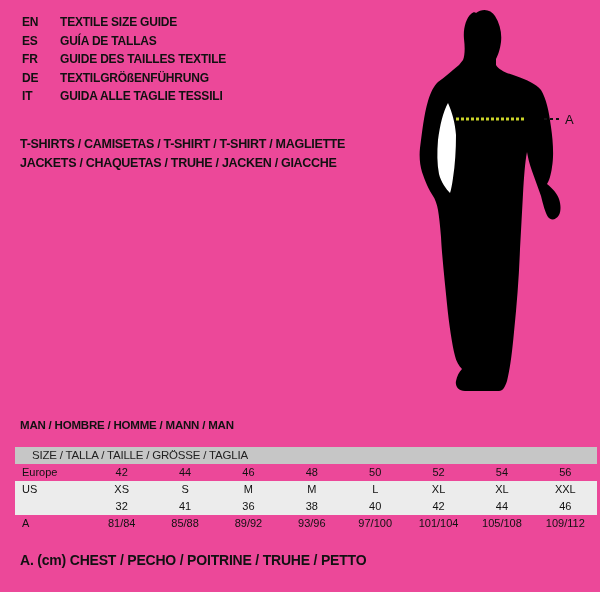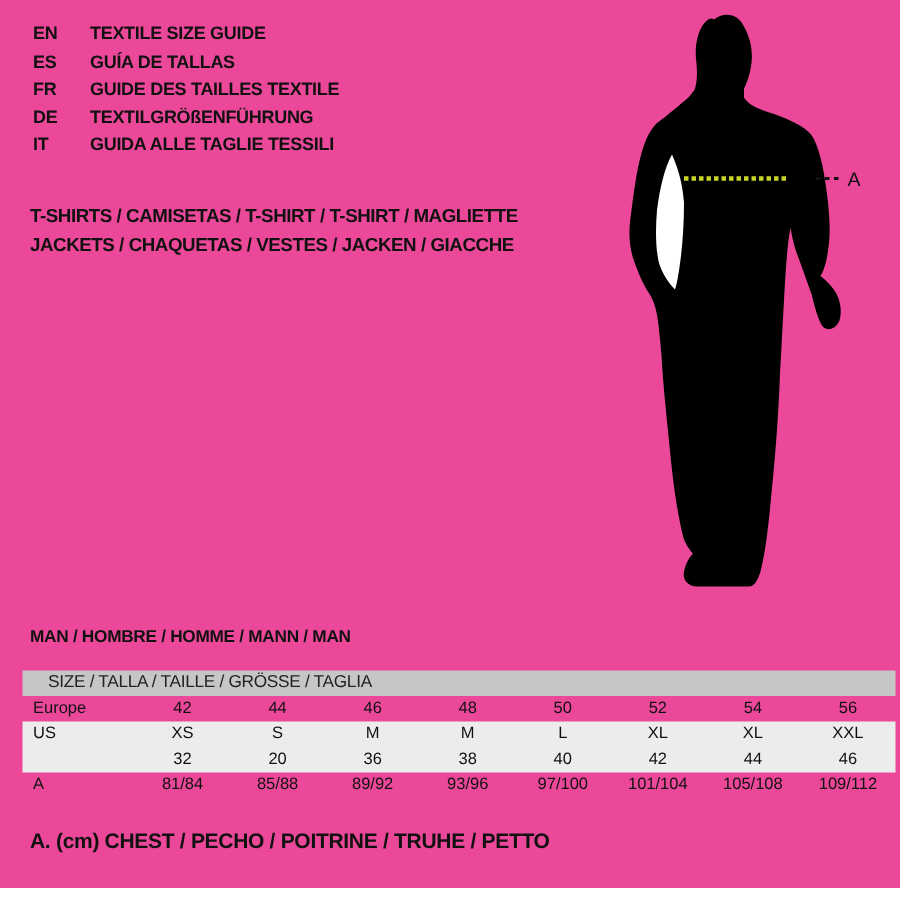--- a/index.html
+++ b/index.html
@@ -56,21 +56,21 @@
       <span class="lang-label">TEXTILGRÖßENFÜHRUNG</span>
     </div>
     <div class="lang-row">
       <span class="lang-code">IT</span>
       <span class="lang-label">GUIDA ALLE TAGLIE TESSILI</span>
     </div>
   </div>
 
   <div class="product-lines">
     <div class="product-line">T-SHIRTS / CAMISETAS / T-SHIRT / T-SHIRT / MAGLIETTE</div>
-    <div class="product-line">JACKETS / CHAQUETAS / VESTES / JACKEN / GIACCHE</div>
+    <div class="product-line">JACKETS / CHAQUETAS / TRUHE / JACKEN / GIACCHE</div>
   </div>
 
   <svg class="figure-svg" viewBox="400 0 200 400" xmlns="http://www.w3.org/2000/svg">
     <path d="M476,13 C482,8 491,9 495,16 C500,24 502,33 501,42 C500,50 498,55 496,59
              L496,65 C499,70 506,73 516,76 C527,80 536,84 541,90
              C546,98 549,111 551,127 C553,141 554,156 552,167 C551,175 549,181 547,184
              C552,188 557,193 559,199 C561,205 561,211 559,215 C556,220 551,221 548,217
              C545,212 543,204 541,196 C538,188 535,179 532,171 C529,163 528,157 527,152
              C525,162 524,177 523,194 C522,212 521,231 520,249 C519,277 517,303 514,332
              C512,354 510,369 507,381 C505,387 503,391 499,391
@@ -113,21 +113,21 @@
       <span class="tcell">M</span>
       <span class="tcell">L</span>
       <span class="tcell">XL</span>
       <span class="tcell">XL</span>
       <span class="tcell">XXL</span>
     </div>
 
     <div class="trow shaded">
       <span class="tlabel"></span>
       <span class="tcell">32</span>
-      <span class="tcell">20</span>
+      <span class="tcell">41</span>
       <span class="tcell">36</span>
       <span class="tcell">38</span>
       <span class="tcell">40</span>
       <span class="tcell">42</span>
       <span class="tcell">44</span>
       <span class="tcell">46</span>
     </div>
 
     <div class="trow">
       <span class="tlabel">A</span>

